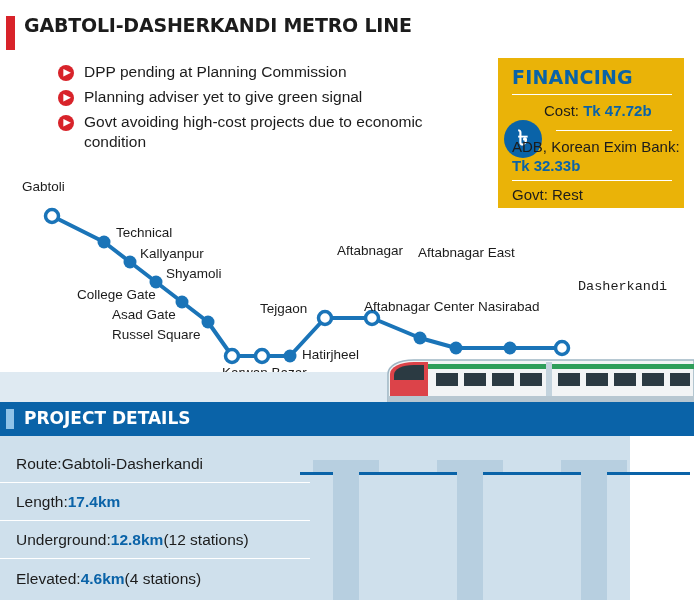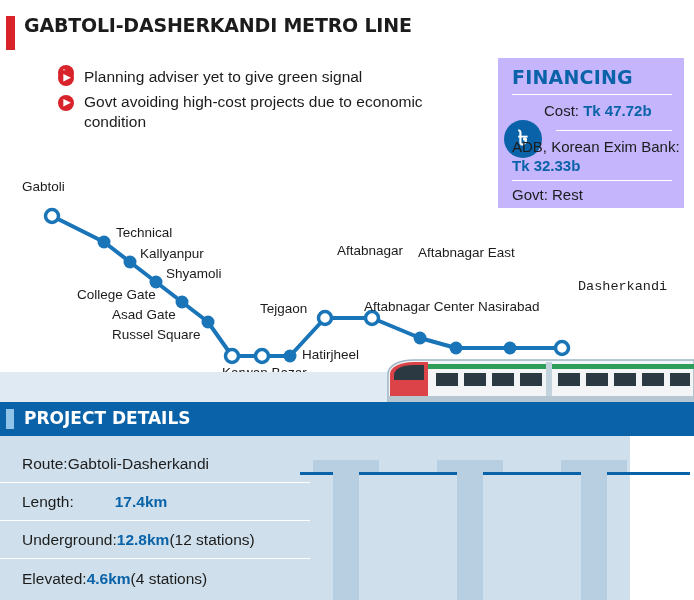--- a/index.html
+++ b/index.html
@@ -41,21 +41,21 @@
     width: 16px; height: 16px; border-radius: 50%;
     background: #d8232a; color: #fff; font-size: 9px;
     display: flex; align-items: center; justify-content: center;
     font-weight: bold;
   }
   .bullet-dot span { transform: translateX(1px); }
 
   
   .financing {
     position: absolute; left: 498px; top: 58px; width: 186px; height: 150px;
-    background: #c4b5fd;
+    background: #eab308;
   }
   .fin-title {
     position: absolute; left: 14px; top: 8px;
     font-size: 19px; font-weight: bold; color: #0a63a8;
     font-family: "DejaVu Sans", sans-serif; letter-spacing: 0.2px;
   }
   .fin-line {
     position: absolute; left: 14px; width: 160px; height: 1px; background: #ffffff;
   }
   .fin-badge {
@@ -97,21 +97,21 @@
   }
   .details-header .dh-text {
     position: absolute; left: 24px; top: 6px;
     color: #ffffff; font-size: 17px; font-weight: bold;
     font-family: "DejaVu Sans", sans-serif;
   }
   .detail-row {
     position: absolute; left: 0; height: 37px; width: 310px;
     border-bottom: 1px solid #ffffff;
     display: flex; align-items: center;
-    padding-left: 22px;
+    padding-left: 16px;
     font-size: 15.5px; color: #1c1c1c;
   }
   .detail-row b { color: #0a63a8; }
   .pillar {
     position: absolute; bottom: 0; width: 26px; background: #b7cfe0;
   }
   .pillar-cap {
     position: absolute; width: 66px; height: 12px; background: #b7cfe0;
   }
   .deck-line {
@@ -126,20 +126,21 @@
   <div class="title-bar">
     <div class="title-accent"></div>
     <div class="title-text">GABTOLI-DASHERKANDI METRO LINE</div>
   </div>
 
   <div class="bullets">
     <div class="bullet-row">
       <div class="bullet-dot">
           <span>▶</span>
         </div>
+      <span>DPP pending at Planning Commission</span>
     </div>
     <div class="bullet-row">
       <div class="bullet-dot">
           <span>▶</span>
         </div>
       <span>Planning adviser yet to give green signal</span>
     </div>
     <div class="bullet-row">
       <div class="bullet-dot">
           <span>▶</span>
@@ -241,21 +242,21 @@
     <div class="pillar-cap" style="left:437px; top:58px;"></div>
     <div class="pillar" style="left:457px; top:70px; height:128px;"></div>
     <div class="pillar-cap" style="left:561px; top:58px;"></div>
     <div class="pillar" style="left:581px; top:70px; height:128px;"></div>
 
     <div class="detail-row" style="top:44px;">
       <span>Route: </span>
       <span>Gabtoli-Dasherkandi</span>
       <span></span>
     </div>
-    <div class="detail-row" style="top:82px;gap:41px;">
+    <div class="detail-row" style="top:82px;">
       <span>Length: </span>
       <b>17.4km</b>
       <span></span>
     </div>
     <div class="detail-row" style="top:120px;">
       <span>Underground: </span>
       <b>12.8km</b>
       <span> (12 stations)</span>
     </div>
     <div class="detail-row" style="top:158px; border-bottom:none;">

